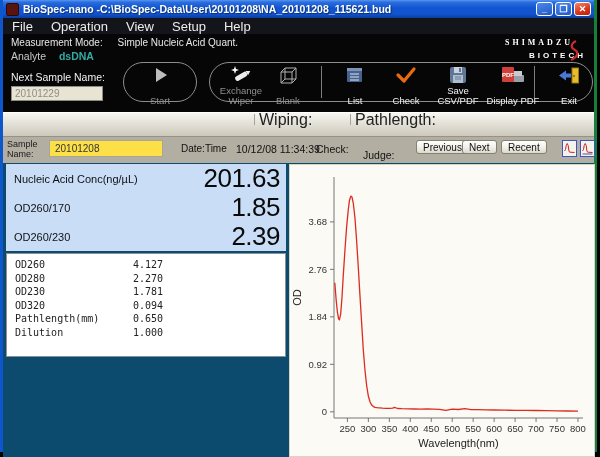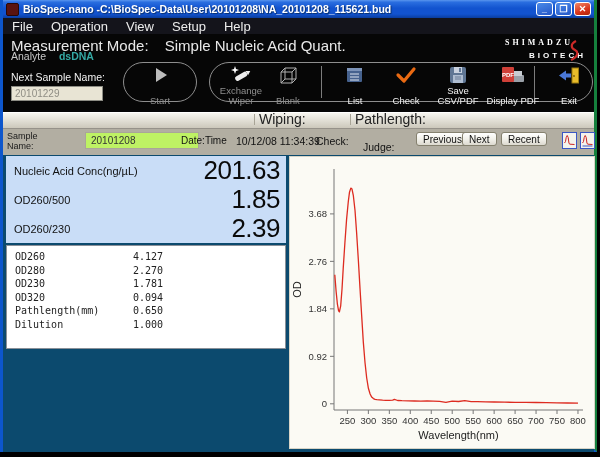--- a/index.html
+++ b/index.html
@@ -25,21 +25,21 @@
     width:17px; height:14px; box-sizing:border-box; border:1px solid #fff; border-radius:3px;
     color:#fff; font-size:9px; font-weight:bold; line-height:12px; text-align:center;
     background:linear-gradient(160deg,#4a8ae8,#2557c8); cursor:pointer;
   }
   .wb.close { background:linear-gradient(160deg,#ef8868,#d8341c 60%,#b02408); }
   
   .menubar { height:16px; background:#14141b; display:flex; align-items:center; }
   .menu-item { color:#ececec; font-size:13px; padding:1px 9px; cursor:default; }
   
   .blackpanel { position:relative; height:78px; background:#060606; }
-  .mm-row { position:absolute; left:8px; top:3px; font-size:15px; color:#e8e8e8; }
+  .mm-row { position:absolute; left:8px; top:3px; font-size:10px; color:#e8e8e8; }
   .mm-row .val { margin-left:12px; }
   .an-row { position:absolute; left:8px; top:16px; font-size:10.5px; color:#c8c8c8; }
   .an-row .val { margin-left:10px; font-weight:bold; }
   .brand { position:absolute; right:8px; top:4px; width:132px; color:#fff; font-weight:bold; font-size:8px; letter-spacing:3px; text-align:right; line-height:9px; }
   .brand .b1 { padding-right:13px;font-family:Liberation Serif, serif; }
   .brand .b2 { margin-top:4px; }
   .squig { position:absolute; right:7px; top:2px; }
   .nsn-label { position:absolute; left:8px; top:37px; font-size:10.5px; color:#f0f0f0; }
   .nsn-input { position:absolute; left:8px; top:52px; width:92px; height:15px; box-sizing:border-box;
     background:#e8e4d4; border:1px solid #8c8c84; font-size:10px; color:#8f8d84; padding:0 3px;
@@ -47,31 +47,31 @@
   .outline { position:absolute; top:28px; height:40px; border:1px solid #8e8e8e; border-radius:20px; box-sizing:border-box; }
   .start-outline { left:120px; width:74px; }
   .group-outline { left:206px; width:384px; }
   .tsep { position:absolute; top:32px; width:1px; height:32px; background:#7c7c7c; }
   .tool { position:absolute; top:30px; width:58px; text-align:center; cursor:pointer; }
   .ticon { height:22px; display:flex; align-items:center; justify-content:center; }
   .tlbl { height:20px; font-size:9.5px; line-height:10px; color:#f2f2f2; display:flex; flex-direction:column; justify-content:flex-end; }
   .tool.disabled .tlbl { color:#8f8f8f; }
   .tfkey { margin-top:3px; font-size:9.5px; color:#e2e2e2; }
   
-  .statusrow { position:relative; height:16px; line-height:13px; font-size:14px; color:#222;
+  .statusrow { position:relative; height:24px; line-height:13px; font-size:16px; color:#222;
     background:linear-gradient(180deg,#f7f6f0,#ccc8bb); border-top:1px solid #fff; box-sizing:border-box; }
   .wiping { position:absolute; left:256px; }
   .pathlen { position:absolute; left:352px; }
   .ssep { position:absolute; top:1px; width:1px; height:11px; background:#a8a496; }
   
   .samplebar { position:relative; height:27px; background:#b2aea2; box-shadow:inset 0 1px 0 #96928a; }
   .sn-label { position:absolute; left:4px; top:3px; width:42px; font-size:9px; line-height:10px; color:#1a1a1a; }
   .sn-input { position:absolute; left:46px; top:4px; width:114px; height:17px; box-sizing:border-box;
-    background:#bef264; border:1px solid #a9a699; font-size:10px; color:#333; padding:0 5px;
-    font-family:"Liberation Sans",sans-serif;margin-left:36px; }
+    background:#fde047; border:1px solid #a9a699; font-size:10px; color:#333; padding:0 5px;
+    font-family:"Liberation Sans",sans-serif; }
   .dt-label { position:absolute; left:178px; top:7px; font-size:10px; color:#111; }
   .dt-value { position:absolute; left:233px; top:7px; font-size:10.5px; color:#111; }
   .ck-label { position:absolute; left:313px; top:7px; font-size:10.5px; color:#111; }
   .jd-label { position:absolute; left:360px; top:13px; font-size:10.5px; color:#111; }
   .xpbtn { position:absolute; top:4px; height:14px; font-size:10px; color:#111; cursor:pointer;
     font-family:"Liberation Sans",sans-serif;
     background:linear-gradient(180deg,#ffffff,#f2f1ea 50%,#dcd9cf); border:1px solid #85816f; border-radius:3px; padding:0 6px; }
   .xpbtn.prev { left:413px; } .xpbtn.next { left:459px; } .xpbtn.recent { left:498px; }
   .mini { position:absolute; top:4px; width:15px; height:17px; box-sizing:border-box; cursor:pointer;
     background:#f4f3ec; border:1px solid #3a57c4; display:flex; align-items:center; justify-content:center; }
@@ -270,21 +270,21 @@
   </div>
 
   <div class="main">
 
     <div class="results" style="background: rgb(201, 221, 247);">
       <div class="rrow">
         <span class="rlabel">Nucleic Acid Conc(ng/µL)</span>
         <span class="rvalue">201.63</span>
       </div>
       <div class="rrow">
-        <span class="rlabel">OD260/500</span>
+        <span class="rlabel">OD260/170</span>
         <span class="rvalue">1.85</span>
       </div>
       <div class="rrow">
         <span class="rlabel">OD260/230</span>
         <span class="rvalue">2.39</span>
       </div>
     </div>
 
     <div class="dtable">
       <div class="trow">

